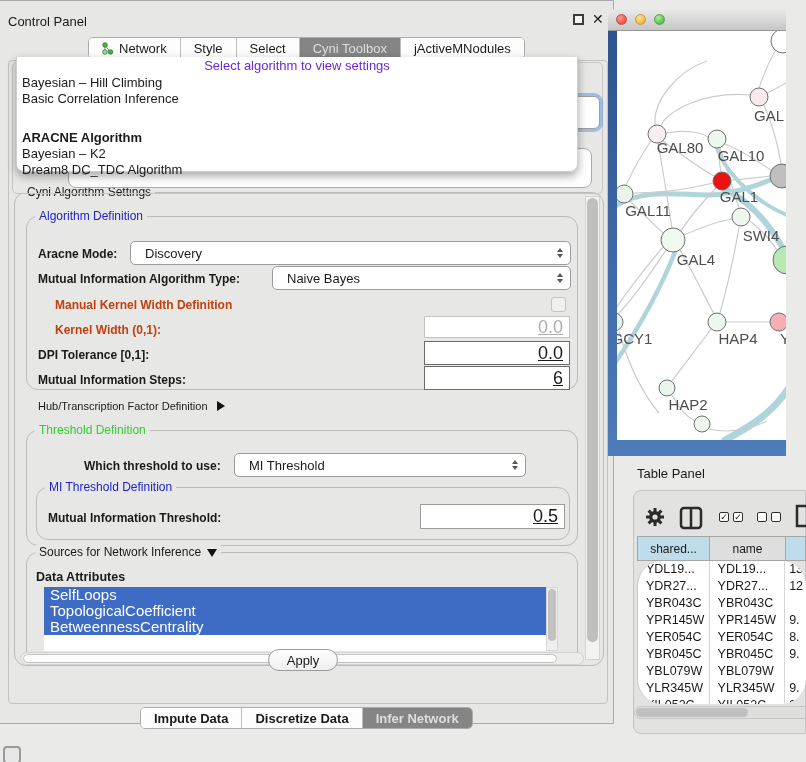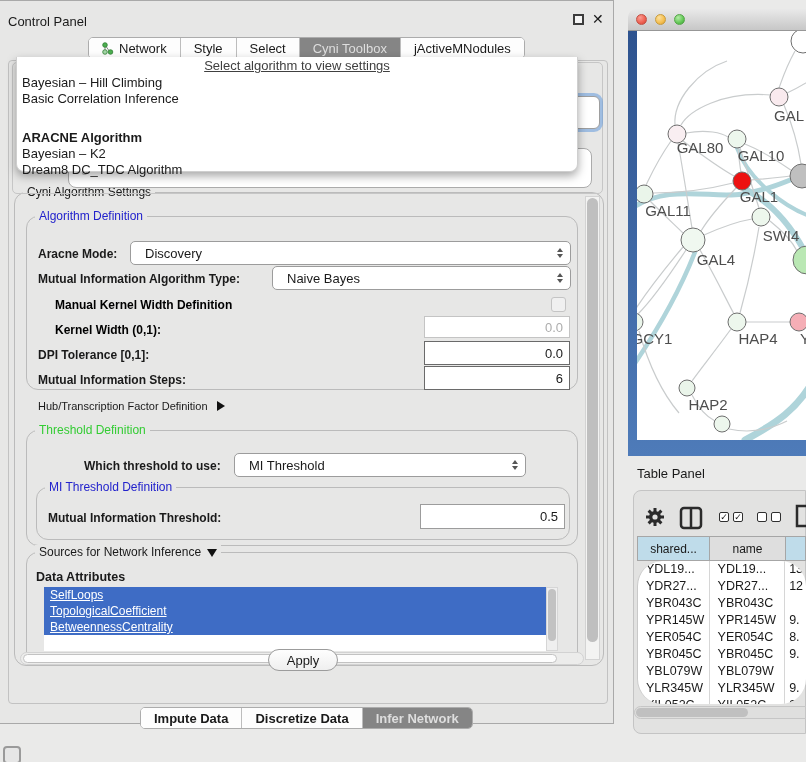--- a/index.html
+++ b/index.html
@@ -31,70 +31,70 @@
   
   .ghost-panel { left:12px; top:62px; width:591px; height:132px; border:1px solid #C6C6C6; border-radius:5px; z-index:1; }
   .ghost-combo { left:128px; top:96px; width:472px; height:33px; background:#FFF; border:1px solid #9E9E9E; border-radius:6px;
                  box-shadow:0 0 0 3px rgba(100,155,220,.55); z-index:1; }
   .ghost-field { left:68px; top:148px; width:524px; height:40px; background:#FFF; border:1px solid #ABABAB; border-radius:8px;
                  font-size:13px; color:#B9B9B9; line-height:38px; padding-left:12px; z-index:1; }
 
   
   .dropdown { left:16px; top:57px; width:562px; height:115px; background:#FFF; border:1px solid #CFCFCF; border-top:none;
               border-radius:0 0 8px 8px; box-shadow:0 4px 10px rgba(0,0,0,.35); z-index:30; padding-top:1px; }
-  .dd-head { text-align:center; font-size:13px; color:#404040; height:17px;text-decoration:underline; }
+  .dd-head { text-align:center; font-size:13px; color:#6d28d9; height:17px; }
   .dd-item { font-size:13px; height:16.3px; line-height:16.3px; padding-left:5px; white-space:nowrap; }
   .dd-item.bold { font-weight:bold;margin-top:22px; }
 
   
   .group { border:1px solid #BBBBBB; border-radius:12px; }
   .gtitle { position:absolute; top:-8px; left:8px; background:#E7E7E6; padding:0 4px; font-size:12px; white-space:nowrap; }
   .gtitle.blue { color:#2222CC; }
   .gtitle.green { color:#33CC33; }
 
   .settings-group { left:14px; top:192px; width:590px; height:474px; }
   .sb-track { left:585px; top:196px; width:15px; height:464px; background:#F3F3F2; border:1px solid #D3D3D3; }
   .sb-thumb { left:587px; top:198px; width:11px; height:444px; background:#BFBFBF; border-radius:6px; }
 
   .algdef-group { left:26px; top:216px; width:552px; height:174px; }
   .thr-group { left:26px; top:430px; width:552px; height:116px; }
   .mithr-group { left:36px; top:487px; width:534px; height:53px; }
   .src-group { left:26px; top:552px; width:552px; height:112px; }
 
   .lbl { font-size:12px; font-weight:bold; white-space:nowrap; }
-  .lbl.dis { color:#000000;padding-left:17px; }
+  .lbl.dis { color:#c2410c;padding-left:17px; }
 
   .combo { background:#FFF; border:1px solid #9C9C9C; border-radius:5px; display:flex; align-items:center; font-size:13px; padding-left:14px; }
   .stepper { margin-left:auto; margin-right:7px; display:flex; flex-direction:column; gap:2px; }
   .stepper .up { width:0; height:0; border-left:3.5px solid transparent; border-right:3.5px solid transparent; border-bottom:4px solid #555; }
   .stepper .dn { width:0; height:0; border-left:3.5px solid transparent; border-right:3.5px solid transparent; border-top:4px solid #555; }
 
-  .field { background:#FFF; text-align:left; font-size:13px; padding-right:6px; display:flex; align-items:center; justify-content:flex-end; }
+  .field { background:#FFF; text-align:left; font-size:18px; padding-right:6px; display:flex; align-items:center; justify-content:flex-end;text-decoration:underline; }
   .field.dark { border:1.5px solid #6A6A6A; }
   .field.norm { border:1px solid #9C9C9C;padding-left:16px; }
   .field.dis { border:1px solid #C4C4C4; color:#ADADAD; }
 
   .chk { left:551px; top:297px; width:15px; height:15px; background:#F0F0F0; border:1px solid #C4C4C4; border-radius:3px; }
 
   .hub-row { left:38px; top:400px; font-size:11px; display:flex; align-items:center; gap:9px; }
   .tri-right { width:0; height:0; border-top:5.5px solid transparent; border-bottom:5.5px solid transparent; border-left:8px solid #111; }
   .tri-down { display:inline-block; width:0; height:0; border-left:5.5px solid transparent; border-right:5.5px solid transparent; border-top:8px solid #111; vertical-align:middle; margin-left:6px; }
 
   .attr-list { left:44px; top:587px; width:502px; height:64px; background:#FFF; }
-  .attr-item { height:16px; line-height:16px; background:#3E6CC5; color:#FFF; font-size:12px; padding-left:6px;text-decoration:underline; }
+  .attr-item { height:16px; line-height:16px; background:#3E6CC5; color:#FFF; font-size:15px; padding-left:6px; }
   .list-sb { left:546px; top:587px; width:12px; height:64px; background:#EFEFEF; border:1px solid #D6D6D6; }
   .list-sb-thumb { left:548px; top:589px; width:8px; height:52px; background:#C2C2C2; border-radius:4px; }
   .hsb-track { left:20px; top:652px; width:564px; height:13px; background:#ECECEB; border:1px solid #D2D2D2; border-radius:7px; }
   .hsb-thumb { left:23px; top:654px; width:534px; height:9px; background:#FDFDFD; border:1px solid #C2C2C2; border-radius:5px; }
 
   .apply-btn { left:268px; top:649px; width:70px; height:22px; background:linear-gradient(#FEFEFE,#EFEFEF);
                border:1px solid #9C9C9C; border-radius:11px; font-size:13px; display:flex; align-items:center; justify-content:center; }
 
   
-  .netwin { left:628px; top:9px; width:178px; height:447px; border-radius:8px 0 0 0; overflow:hidden;text-align:center; }
+  .netwin { left:608px; top:9px; width:178px; height:447px; border-radius:8px 0 0 0; overflow:hidden;text-align:center; }
   .net-titlebar { position:absolute; left:0; top:0; width:100%; height:22px;
                   background:linear-gradient(#E9E9E9,#C7C7C7); border-bottom:1px solid #979797; border-radius:8px 0 0 0;
                   display:flex; align-items:center; }
   .light { width:11px; height:11px; border-radius:50%; margin-left:8px; }
   .light.red { background:radial-gradient(circle at 35% 30%,#FA9C92,#EE5F50 60%,#C84437); border:1px solid #C05045; }
   .light.yellow { background:radial-gradient(circle at 35% 30%,#FBE0A0,#F5BE4E 60%,#D29A32); border:1px solid #C69B3E; }
   .light.green { background:radial-gradient(circle at 35% 30%,#B5ECA8,#62C755 60%,#3F9E36); border:1px solid #55A449; }
   .net-frame { position:absolute; left:0; top:22px; width:100%; height:425px; background:linear-gradient(#2E538F,#4E7BB9); }
   .net-canvas { position:absolute; left:9px; top:0; width:169px; height:409px; background:#FFF; overflow:hidden; }
   .nlabel { font-size:15px; fill:#4E4E4E; font-family:"Liberation Sans","DejaVu Sans",sans-serif; }

